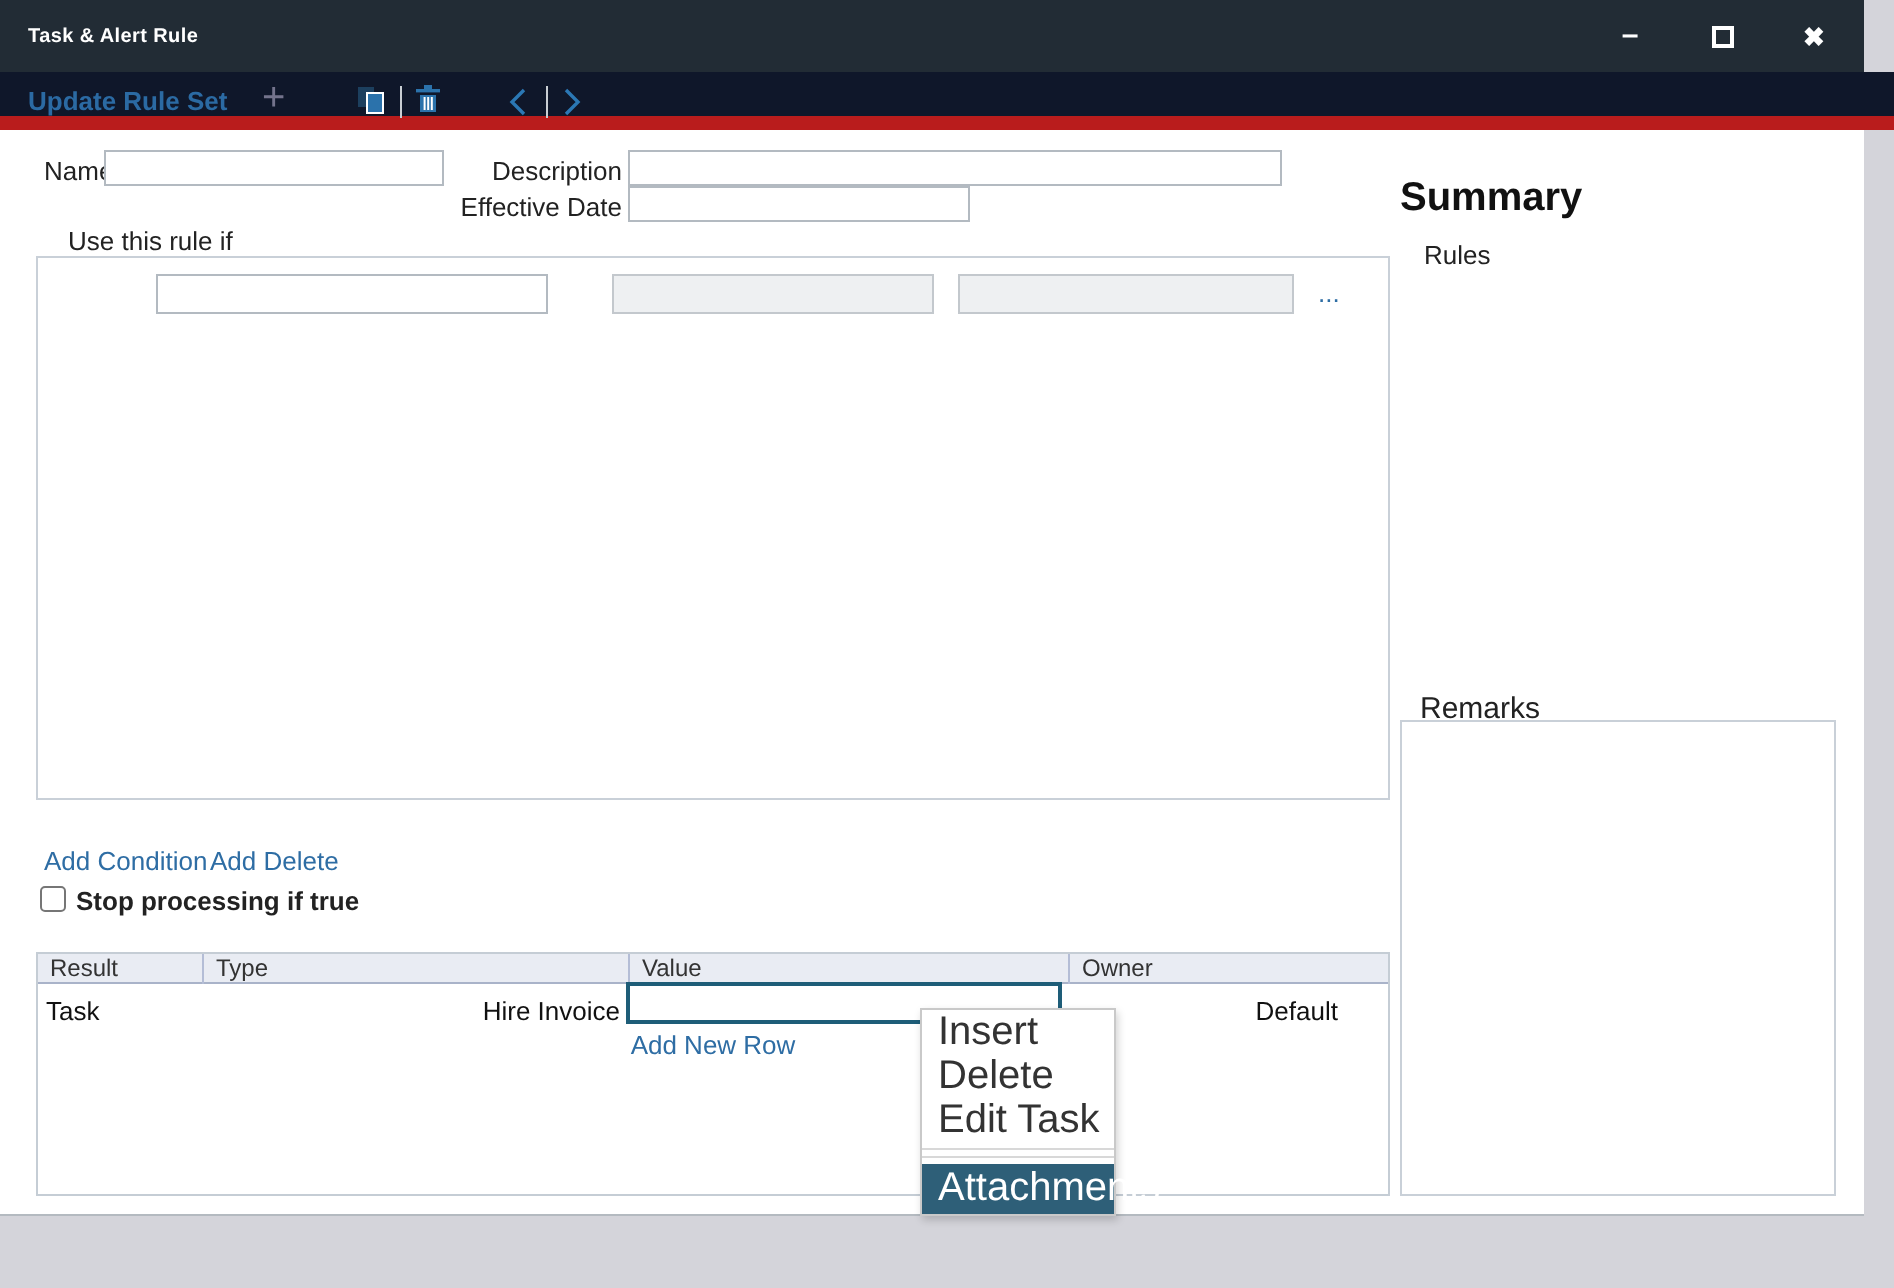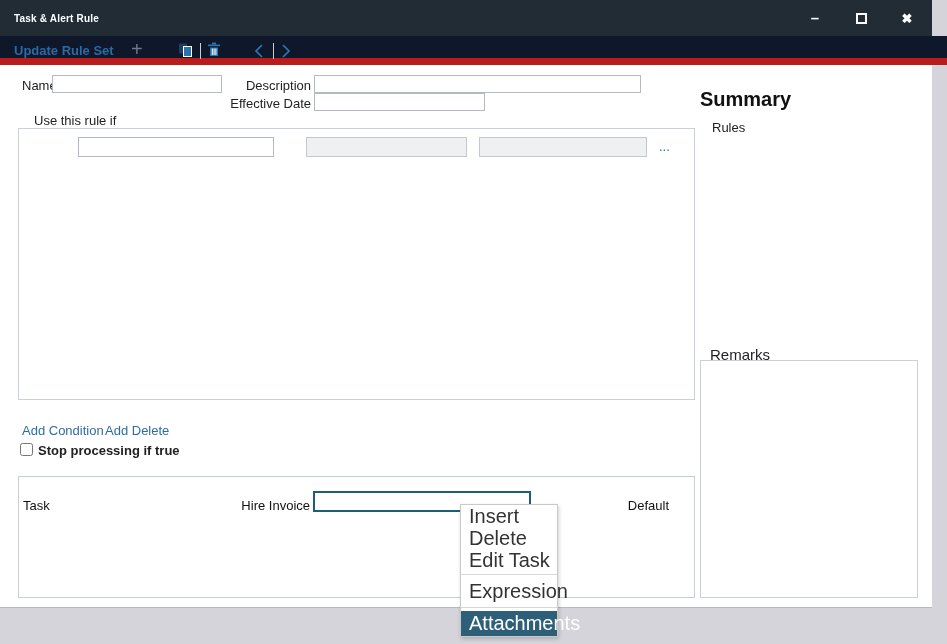--- a/index.html
+++ b/index.html
@@ -159,34 +159,40 @@
       <span class="ellipsis-link">...</span>
     </div>
 
     <span class="link" style="left:22px; top:423px;">Add Condition</span>
     <span class="link" style="left:105px; top:423px;">Add Delete</span>
 
     <input type="checkbox" class="chk" style="">
     <span class="lbl" style="left:38px; top:443px;font-weight:bold;">Stop processing if true</span>
 
     <div class="rtable">
+      <div class="rt-header">
+        <div class="rt-h-cell first" style="left:0; width:82px;">Result</div>
+        <div class="rt-h-cell" style="left:82px; width:213px;">Type</div>
+        <div class="rt-h-cell" style="left:295px; width:220px;">Value</div>
+        <div class="rt-h-cell" style="left:515px; width:160px;">Owner</div>
+      </div>
       <div class="rt-cell" style="left:4px; top:21px;">Task</div>
       <div class="rt-cell" style="left:82px; top:21px; width:209px; text-align:right;">Hire Invoice</div>
       <input class="value-input" style="">
       <div class="rt-cell" style="left:515px; top:21px; width:135px; text-align:right;">Default</div>
+      <div class="add-row-link">Add New Row</div>
     </div>
 
     <span class="summary-title">Summary</span>
     <span class="rules-lbl">Rules</span>
     <span class="remarks-lbl">Remarks</span>
     <textarea class="remarks-box" style=""></textarea>
   </div>
 
   <div class="cmenu">
     <div class="cmenu-item">Insert</div>
     <div class="cmenu-item">Delete</div>
     <div class="cmenu-item">Edit Task</div>
     <div class="cmenu-sep"></div>
-    <div class="cmenu-item tall">Expression</div>
     <div class="cmenu-sep"></div>
     <div class="cmenu-item highlight">Attachments</div>
   </div>
 </div>
 
 </body></html>

